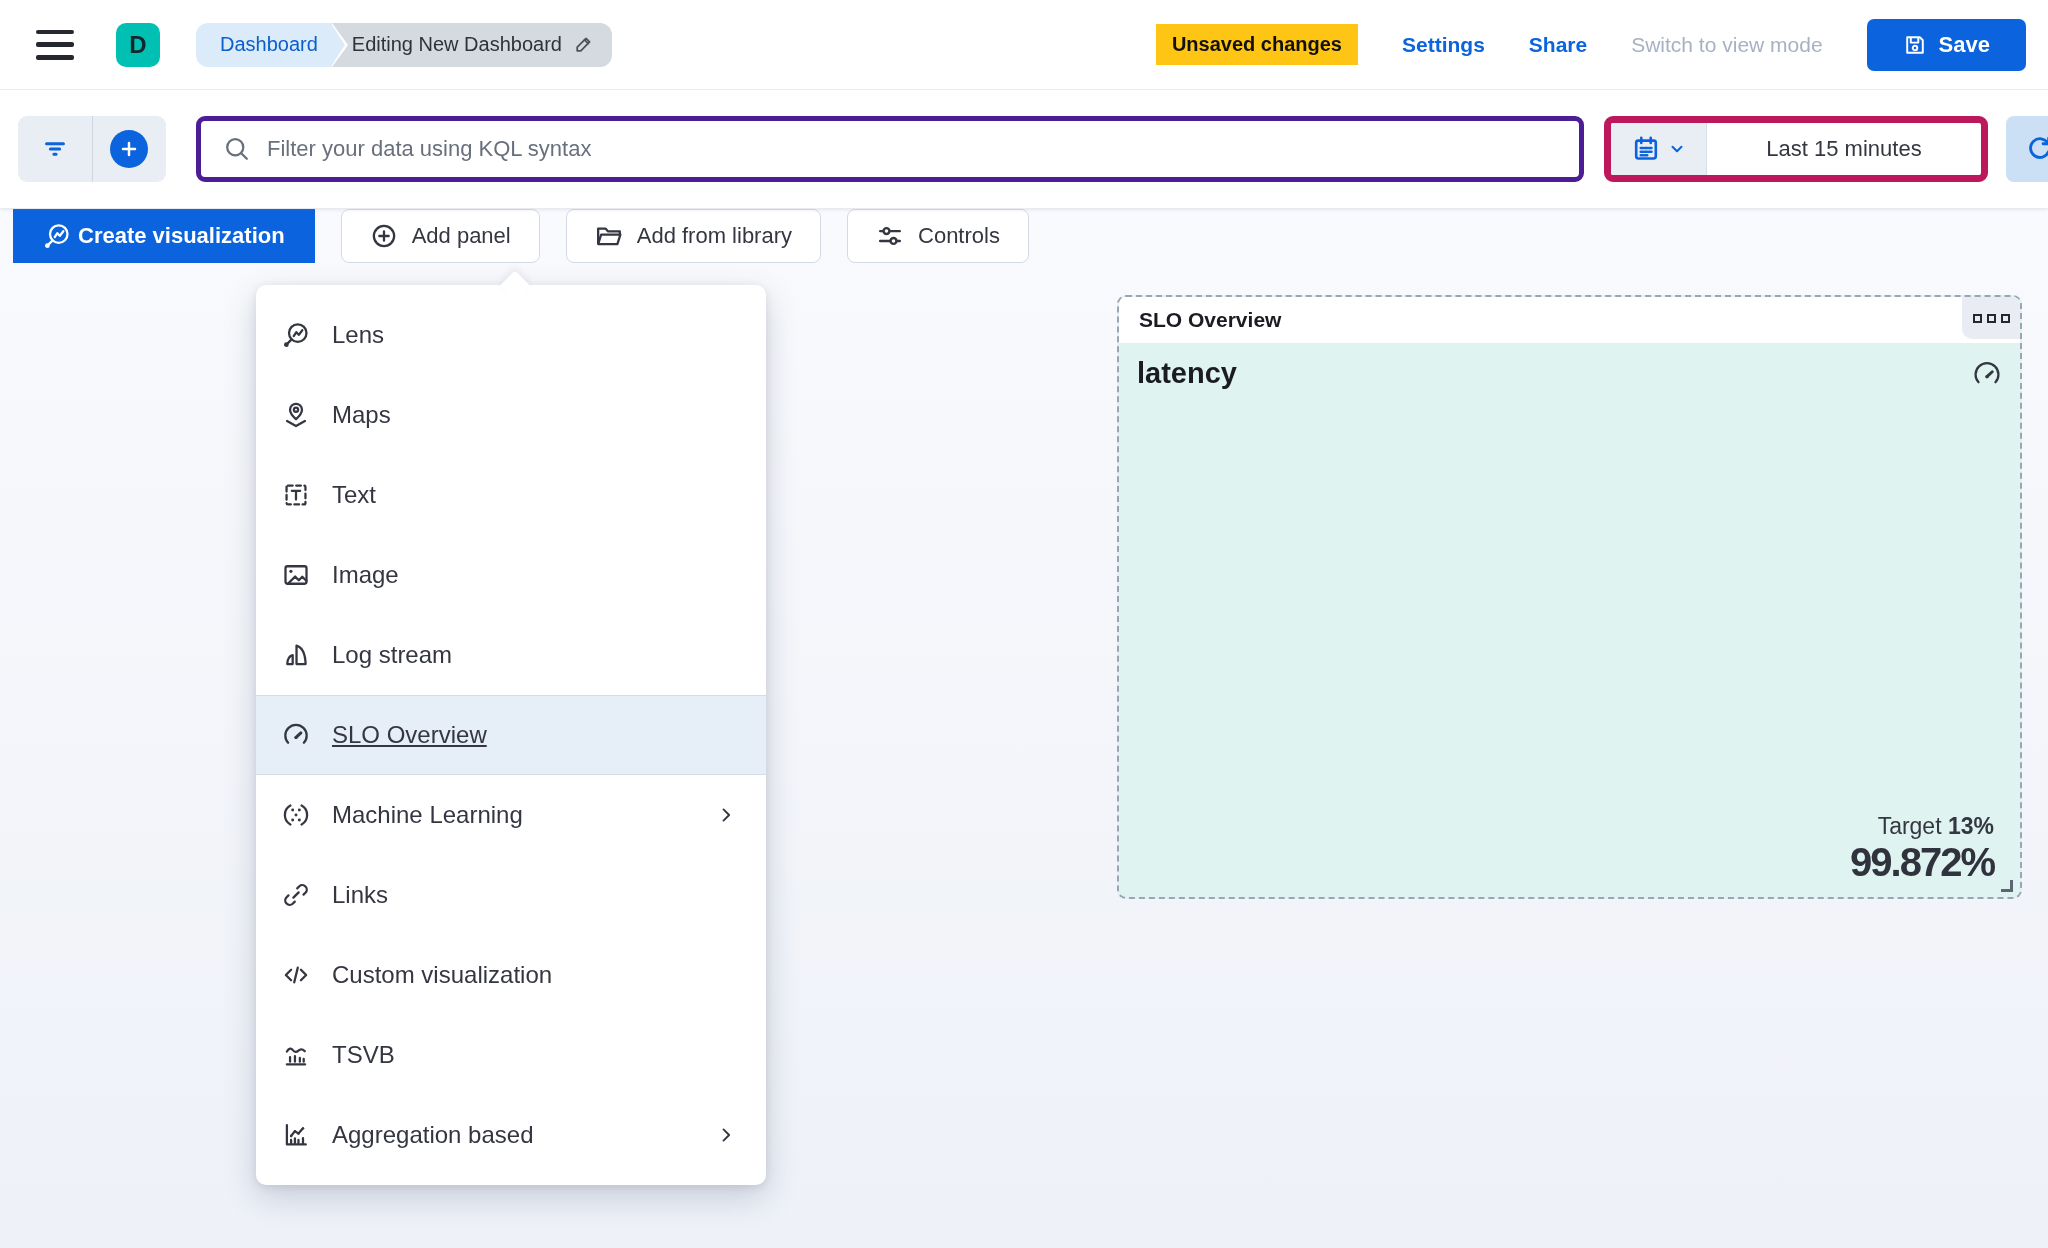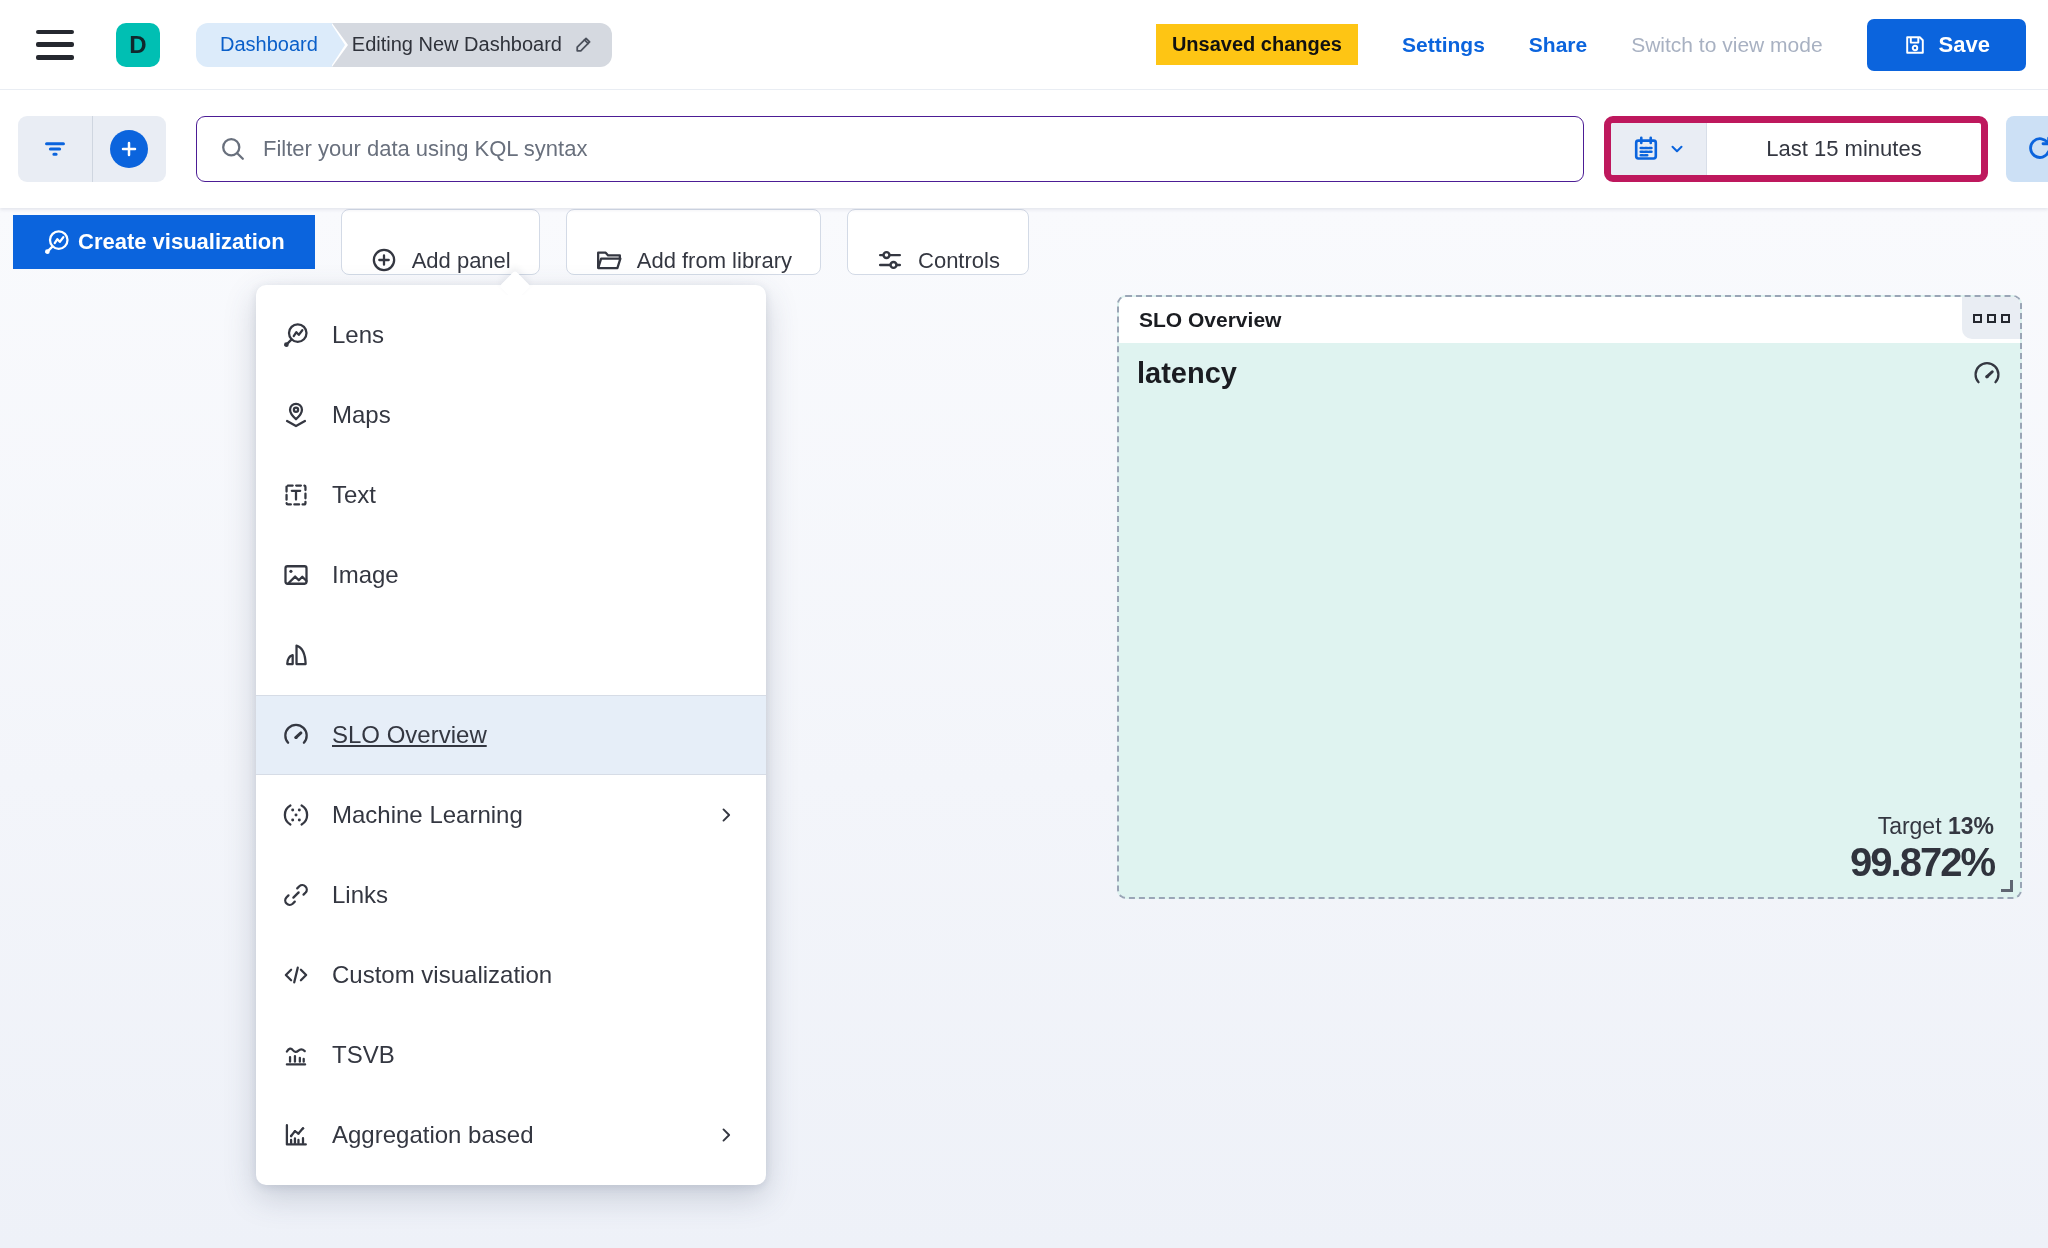--- a/index.html
+++ b/index.html
@@ -32,41 +32,41 @@
 
   
   .querybar { position:absolute; left:0; top:90px; width:2048px; height:118px; background:#fff; z-index:20;
               box-shadow:0 2px 3px rgba(110,120,150,.14); }
   .fgroup { position:absolute; left:18px; top:26px; width:148px; height:66px; background:#e9edf4;
             border-radius:9px; display:flex; }
   .fgroup .seg { flex:1; display:flex; align-items:center; justify-content:center; cursor:pointer; }
   .fgroup .seg + .seg { border-left:1px solid #cfd6e0; }
   .plus-circle { width:38px; height:38px; border-radius:50%; background:#0b64dd; display:flex; align-items:center; justify-content:center; }
   .kql { position:absolute; left:196px; top:26px; width:1388px; height:66px; background:#fff;
-         border:1px solid #4c1d95; border-radius:9px; display:flex; align-items:center; padding:0 22px; gap:16px; }
+         border:5px solid #4c1d95; border-radius:9px; display:flex; align-items:center; padding:0 22px; gap:16px; }
   .kql input { flex:1; border:none; outline:none; font-size:22px; color:#343741; font-family:"Liberation Sans",sans-serif; background:transparent; }
   .kql input::placeholder { color:#69707d; opacity:1; }
   .timegroup { position:absolute; left:1604px; top:26px; width:384px; height:66px; border:7px solid #be185d;
                border-radius:9px; display:flex; overflow:hidden; background:#fff; }
   .timegroup .cal { width:96px; background:#e9edf4; display:flex; align-items:center; justify-content:center; gap:8px;
                     border-right:1px solid #d8dee8; cursor:pointer; }
   .timegroup .range { flex:1; display:flex; align-items:center; justify-content:center; font-size:22px; color:#343741; cursor:pointer; }
   .btn-refresh { position:absolute; left:2006px; top:26px; width:68px; height:66px; background:#cce0f5;
                  border:none; border-radius:8px; display:flex; align-items:center; justify-content:center; cursor:pointer; }
 
   
   .content { position:absolute; left:0; top:208px; width:2048px; height:1040px;
              background:linear-gradient(180deg,#f9fafd 0%,#f3f5fa 55%,#eef1f8 100%); }
 
   
   .toolbar { position:absolute; left:13px; top:1px; display:flex; gap:26px; align-items:center; }
   .btn-primary { background:#0b64dd; color:#fff; font-size:22px; font-weight:600; height:54px; padding:0 30px;
                  border:none; border-radius:0; display:flex; align-items:center; gap:7px; cursor:pointer; }
-  .btn-outline { background:#fff; color:#343741; font-size:22px; font-weight:500; height:66px; padding:0 28px;
-                 border:1px solid #d3dae6; border-radius:8px; display:flex; align-items:flex-end; gap:14px; cursor:pointer; }
+  .btn-outline { background:#fff; color:#343741; font-size:22px; font-weight:500; height:54px; padding:0 28px;
+                 border:1px solid #d3dae6; border-radius:8px; display:flex; align-items:center; gap:14px; cursor:pointer; }
 
   
   .menu { position:absolute; left:256px; top:77px; width:510px; background:#fff; border-radius:10px;
           box-shadow:0 12px 32px rgba(60,72,102,.22), 0 2px 8px rgba(60,72,102,.12); padding:10px 0; z-index:15; }
   .menu .caret { position:absolute; left:248px; top:-10px; width:22px; height:22px; background:#fff; transform:rotate(45deg);
                  box-shadow:-3px -3px 6px rgba(60,72,102,.08); border-radius:3px; }
   .mitem { position:relative; height:80px; display:flex; align-items:center; padding:0 26px; gap:22px;
            font-size:24px; color:#343741; cursor:pointer; background:#fff; }
   .mitem.selected { background:#e6eef8; border-top:1px solid #d6dce6; border-bottom:1px solid #d6dce6; }
   .mitem.selected .mlabel { text-decoration:underline; }
@@ -286,20 +286,21 @@
         <span class="mlabel">Image</span>
       </div>
 
       <div class="mitem">
         <span class="micon">
           <svg width="28" height="28" viewBox="0 0 16 16" fill="none" stroke="#343741" stroke-width="1.3" stroke-linecap="round" stroke-linejoin="round">
             <path d="M3 13.2c0-2.9 1.2-4.5 3.1-5.1v5.1z"></path>
             <path d="M8.3 13.2V2.6c3.1.9 5 4.8 5.2 10.6z"></path>
           </svg>
         </span>
+        <span class="mlabel">Log stream</span>
       </div>
 
       <div class="mitem selected">
         <span class="micon">
           <svg width="28" height="28" viewBox="0 0 16 16" fill="none" stroke="#343741" stroke-width="1.3" stroke-linecap="round" stroke-linejoin="round">
             <path d="M3.5 12.4a6.1 6.1 0 1 1 9 0"></path>
             <path d="M8 9.4l2.8-2.6" stroke-width="1.7"></path>
               <circle cx="8" cy="9.4" r="0.9" fill="#343741" stroke="none"></circle>
           </svg>
         </span>

